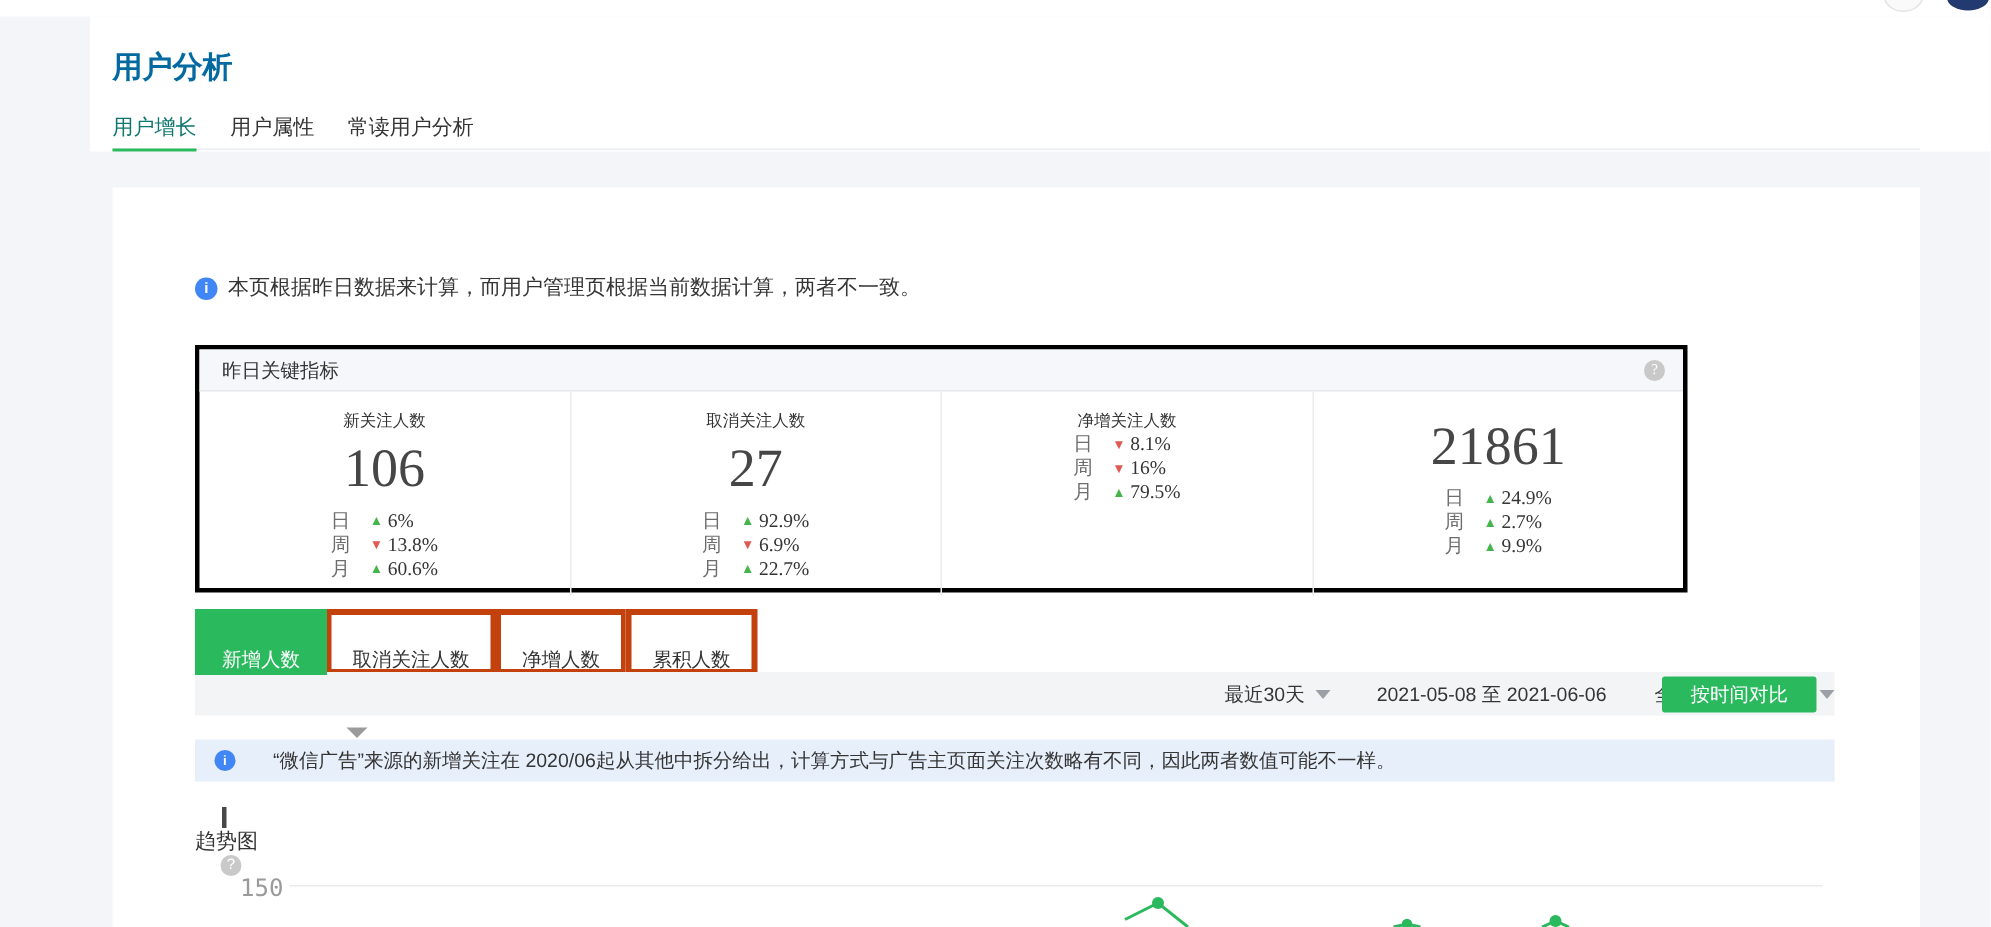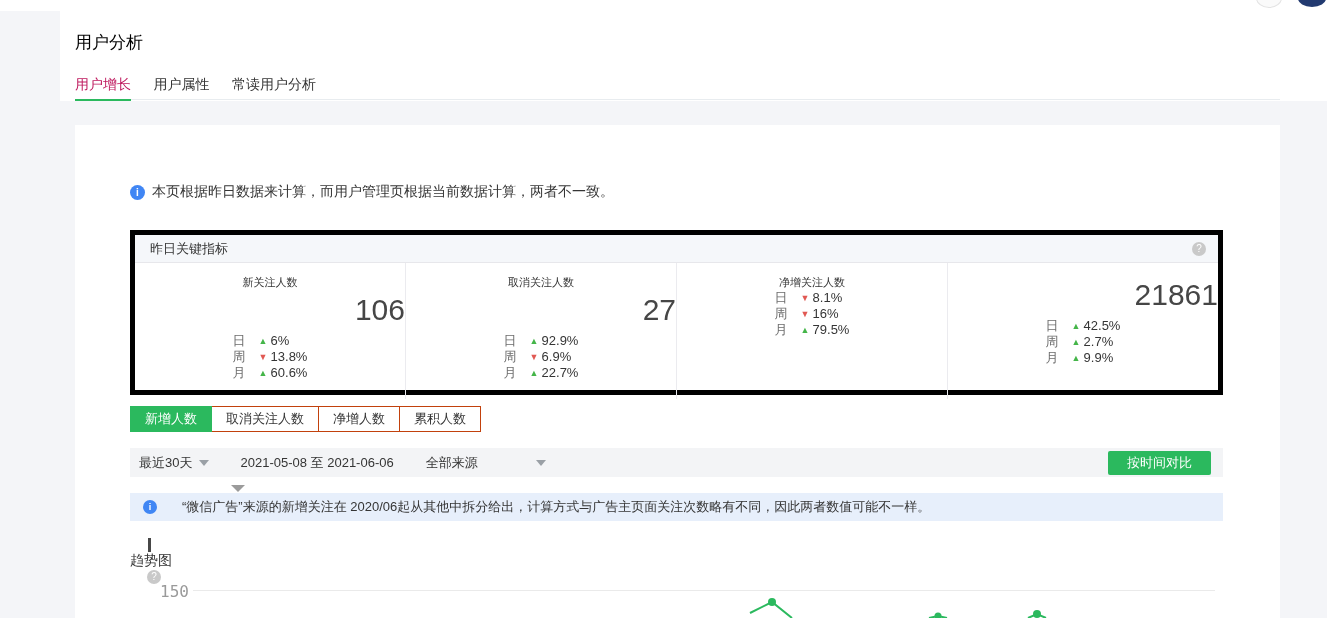--- a/index.html
+++ b/index.html
@@ -7,56 +7,56 @@
   body { font-family:"Liberation Sans","DejaVu Sans",sans-serif; background:#f4f5f8; color:#353535; }
   .page { position:relative; width:1327px; height:618px; }
 
   
   .topbar { position:absolute; top:0; left:0; right:0; height:11px; background:#fff; z-index:5; }
   .circle-light { position:absolute; top:-12px; left:1256px; width:26px; height:20px; border-radius:50%; background:#fafafa; border:1px solid #e3e3e3; }
   .circle-dark { position:absolute; top:-10px; left:1298px; width:28px; height:17px; border-radius:50%; background:#223a70; }
 
   
   .header { position:absolute; top:11px; left:60px; right:0; height:90px; background:#fff; }
-  .page-title { position:absolute; left:15px; top:20px; font-size:17px; color:#000000; font-weight:400; }
+  .page-title { position:absolute; left:15px; top:20px; font-size:20px; color:#0369a1; font-weight:700; }
   .tabs { position:absolute; left:15px; top:64px; width:1205px; height:25px; border-bottom:1px solid #e8ecef; }
   .tab { display:inline-block; font-size:14px; color:#353535; margin-right:18px; height:25px; line-height:18px; cursor:pointer; position:relative; }
-  .tab.active { color:#be185d; }
+  .tab.active { color:#0f766e; }
   .tab.active::after { content:""; position:absolute; left:0; right:0; bottom:-1px; height:2px; background:#2bb95e; }
 
   
   .panel { position:absolute; left:75px; top:125px; width:1205px; height:493px; background:#fff; }
 
   .notice { position:absolute; left:55px; top:58px; display:flex; align-items:center; font-size:14px; color:#353535; }
   .info-icon { display:inline-flex; align-items:center; justify-content:center; width:15px; height:15px; border-radius:50%; background:#4086f4; color:#fff; font-size:10px; font-style:normal; font-weight:bold; margin-right:7px; flex:none; }
 
   
-  .metrics-card { position:absolute; left:55px; top:105px; width:1093px; height:165px; border:5px solid #000000; background:#fff; }
+  .metrics-card { position:absolute; left:55px; top:105px; width:995px; height:165px; border:3px solid #000000; background:#fff;font-family:Liberation Serif, serif; }
   .metrics-header { height:28px; background:#f5f7fa; border-bottom:1px solid #e7e7eb; font-size:13px; color:#353535; line-height:28px; padding-left:15px; position:relative; }
   .help-icon { position:absolute; right:12px; top:7px; width:14px; height:14px; border-radius:50%; background:#c9c9c9; color:#fff; font-size:10px; text-align:center; line-height:14px; cursor:pointer; }
   .metrics-body { display:flex; height:136px; }
   .metric-col { flex:1; text-align:center; padding-top:12px; }
   .metric-col + .metric-col { border-left:1px solid #ebebef; }
   .metric-label { font-size:11px; color:#353535; }
-  .metric-value { font-size:30px; color:#464646; margin:3px 0 6px; font-weight:400;text-align:right; }
+  .metric-value { font-size:36px; color:#464646; margin:3px 0 6px; font-weight:400; }
   .metric-stats { display:inline-block; text-align:left; }
   .stat-row { font-size:13px; line-height:15px; color:#353535; }
   .stat-period { display:inline-block; width:26px; color:#6d6d6d; }
   .arrow { display:inline-block; width:12px; font-size:9px; vertical-align:1px; }
   .arrow.up { color:#44b549; }
   .arrow.down { color:#e15953; }
 
   
   .segments { position:absolute; left:55px; top:281px; display:flex; }
-  .seg-btn { height:26px; line-height:24px; padding:0 14px; font-size:13px; background:#fff; border:1px solid #c2410c; color:#353535; margin-left:-1px; cursor:pointer; }
+  .seg-btn { height:26px; line-height:24px; padding:18px 14px; font-size:13px; background:#fff; border:4px solid #c2410c; color:#353535; margin-left:-1px; cursor:pointer; }
   .seg-btn:first-child { margin-left:0; }
   .seg-btn.active { background:#2bb95e; border-color:#2bb95e; color:#fff; position:relative; z-index:2; }
 
   
-  .filter-bar { position:absolute; left:55px; top:323px; width:1093px; height:29px; background:#f3f4f6; display:flex; align-items:center; font-size:13px; color:#353535; }
+  .filter-bar { position:absolute; left:55px; top:323px; width:1093px; height:29px; background:#f3f4f6; display:flex; align-items:center; font-size:13px; color:#353535;justify-content:flex-end; }
   .filter-item { display:inline-flex; align-items:center; cursor:pointer; }
   .caret { display:inline-block; width:0; height:0; border-left:5px solid transparent; border-right:5px solid transparent; border-top:6px solid #9aa0a6; margin-left:7px; }
   .f-range { margin-left:9px; }
   .f-date { margin-left:31px; cursor:pointer; }
   .f-source { margin-left:32px; }
   .f-source .caret { margin-left:58px; }
   .compare-btn { position:absolute; right:12px; top:3px; height:24px; line-height:24px; padding:0 19px; background:#2bb95e; color:#fff; font-size:13px; border:none; border-radius:2px; cursor:pointer; }
 
   .collapse-caret { position:absolute; left:156px; top:360px; width:0; height:0; border-left:7px solid transparent; border-right:7px solid transparent; border-top:7px solid #9b9b9b; cursor:pointer; }
 
@@ -134,21 +134,21 @@
           <div class="metric-stats">
             <div class="stat-row"><span class="stat-period">日</span><span class="arrow down">▼</span><span>8.1%</span></div>
             <div class="stat-row"><span class="stat-period">周</span><span class="arrow down">▼</span><span>16%</span></div>
             <div class="stat-row"><span class="stat-period">月</span><span class="arrow up">▲</span><span>79.5%</span></div>
           </div>
         </div>
 
         <div class="metric-col">
           <div class="metric-value">21861</div>
           <div class="metric-stats">
-            <div class="stat-row"><span class="stat-period">日</span><span class="arrow up">▲</span><span>42.5%</span></div>
+            <div class="stat-row"><span class="stat-period">日</span><span class="arrow up">▲</span><span>24.9%</span></div>
             <div class="stat-row"><span class="stat-period">周</span><span class="arrow up">▲</span><span>2.7%</span></div>
             <div class="stat-row"><span class="stat-period">月</span><span class="arrow up">▲</span><span>9.9%</span></div>
           </div>
         </div>
 
       </div>
     </div>
 
     <div class="segments">
       <button class="seg-btn active">新增人数</button>

